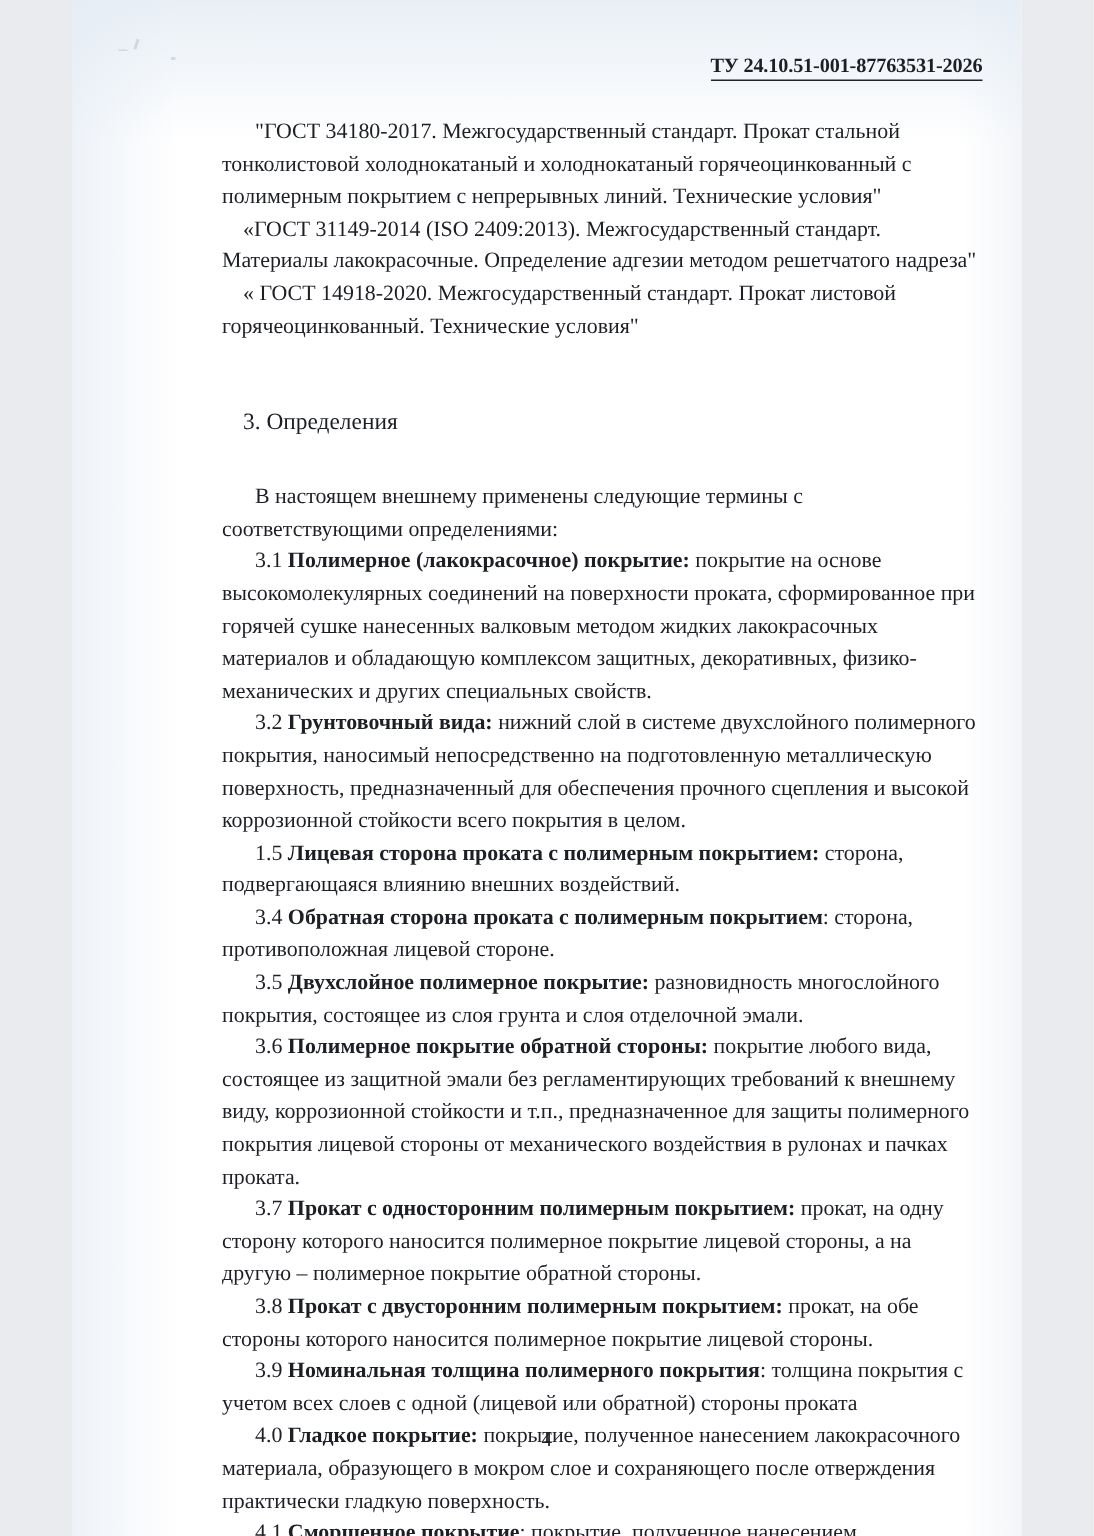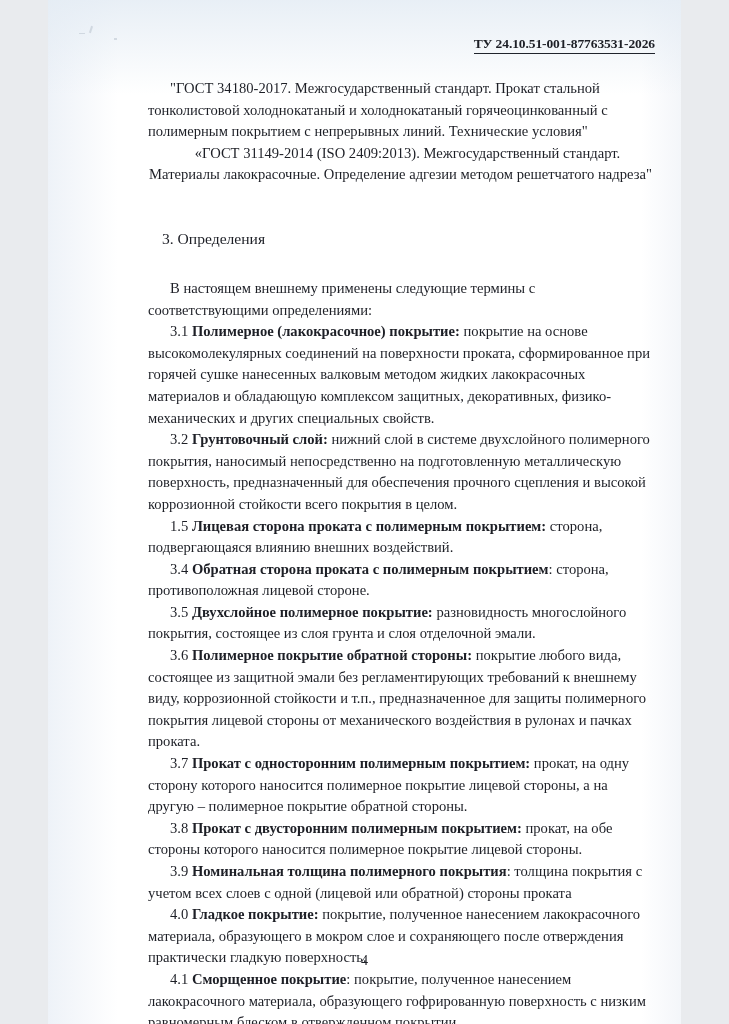--- a/index.html
+++ b/index.html
@@ -65,21 +65,20 @@
     font-size: 14.6px;
     line-height: 21.6px;
     text-align: left;
     text-indent: 0;
   }
   p.indent {
     text-indent: 22px;
   }
   p.indent-sm {
     text-indent: 14px;
-    text-align: center;
   }
   .term {
     font-weight: bold;
     text-align: right;
   }
 
   
   h2.section-title {
     margin: 0;
     font-size: 15.6px;
@@ -113,38 +112,39 @@
   <div class="content">
 
     <div class="doc-header">ТУ 24.10.51-001-87763531-2026</div>
 
     <div class="body-block">
 
       <p class="para indent">"ГОСТ 34180-2017. Межгосударственный стандарт. Прокат стальной тонколистовой холоднокатаный и холоднокатаный горячеоцинкованный с полимерным покрытием с непрерывных линий. Технические условия"</p>
 
       <p class="para indent-sm">«ГОСТ 31149-2014 (ISO 2409:2013). Межгосударственный стандарт. Материалы лакокрасочные. Определение адгезии методом решетчатого надреза"</p>
 
+      <p class="para indent-sm">« ГОСТ 14918-2020. Межгосударственный стандарт. Прокат листовой горячеоцинкованный. Технические условия"</p>
 
       <div class="gap-before-heading"></div>
 
       <h2 class="section-title">3. Определения</h2>
 
       <div class="gap-after-heading"></div>
 
       <p class="para indent">В настоящем внешнему применены следующие термины с соответствующими определениями:</p>
 
       <p class="para indent">
         <span>3.1</span>
         <span class="term">Полимерное (лакокрасочное) покрытие:</span>
         <span>покрытие на основе высокомолекулярных соединений на поверхности проката, сформированное при горячей сушке нанесенных валковым методом жидких лакокрасочных материалов и обладающую комплексом защитных, декоративных, физико-механических и других специальных свойств.</span>
       </p>
 
       <p class="para indent">
         <span>3.2</span>
-        <span class="term">Грунтовочный слой:</span>
+        <span class="term">Грунтовочный вида:</span>
         <span>нижний слой в системе двухслойного полимерного покрытия, наносимый непосредственно на подготовленную металлическую поверхность, предназначенный для обеспечения прочного сцепления и высокой коррозионной стойкости всего покрытия в целом.</span>
       </p>
 
       <p class="para indent">
         <span>1.5</span>
         <span class="term">Лицевая сторона проката с полимерным покрытием:</span>
         <span>сторона, подвергающаяся влиянию внешних воздействий.</span>
       </p>
 
       <p class="para indent">

